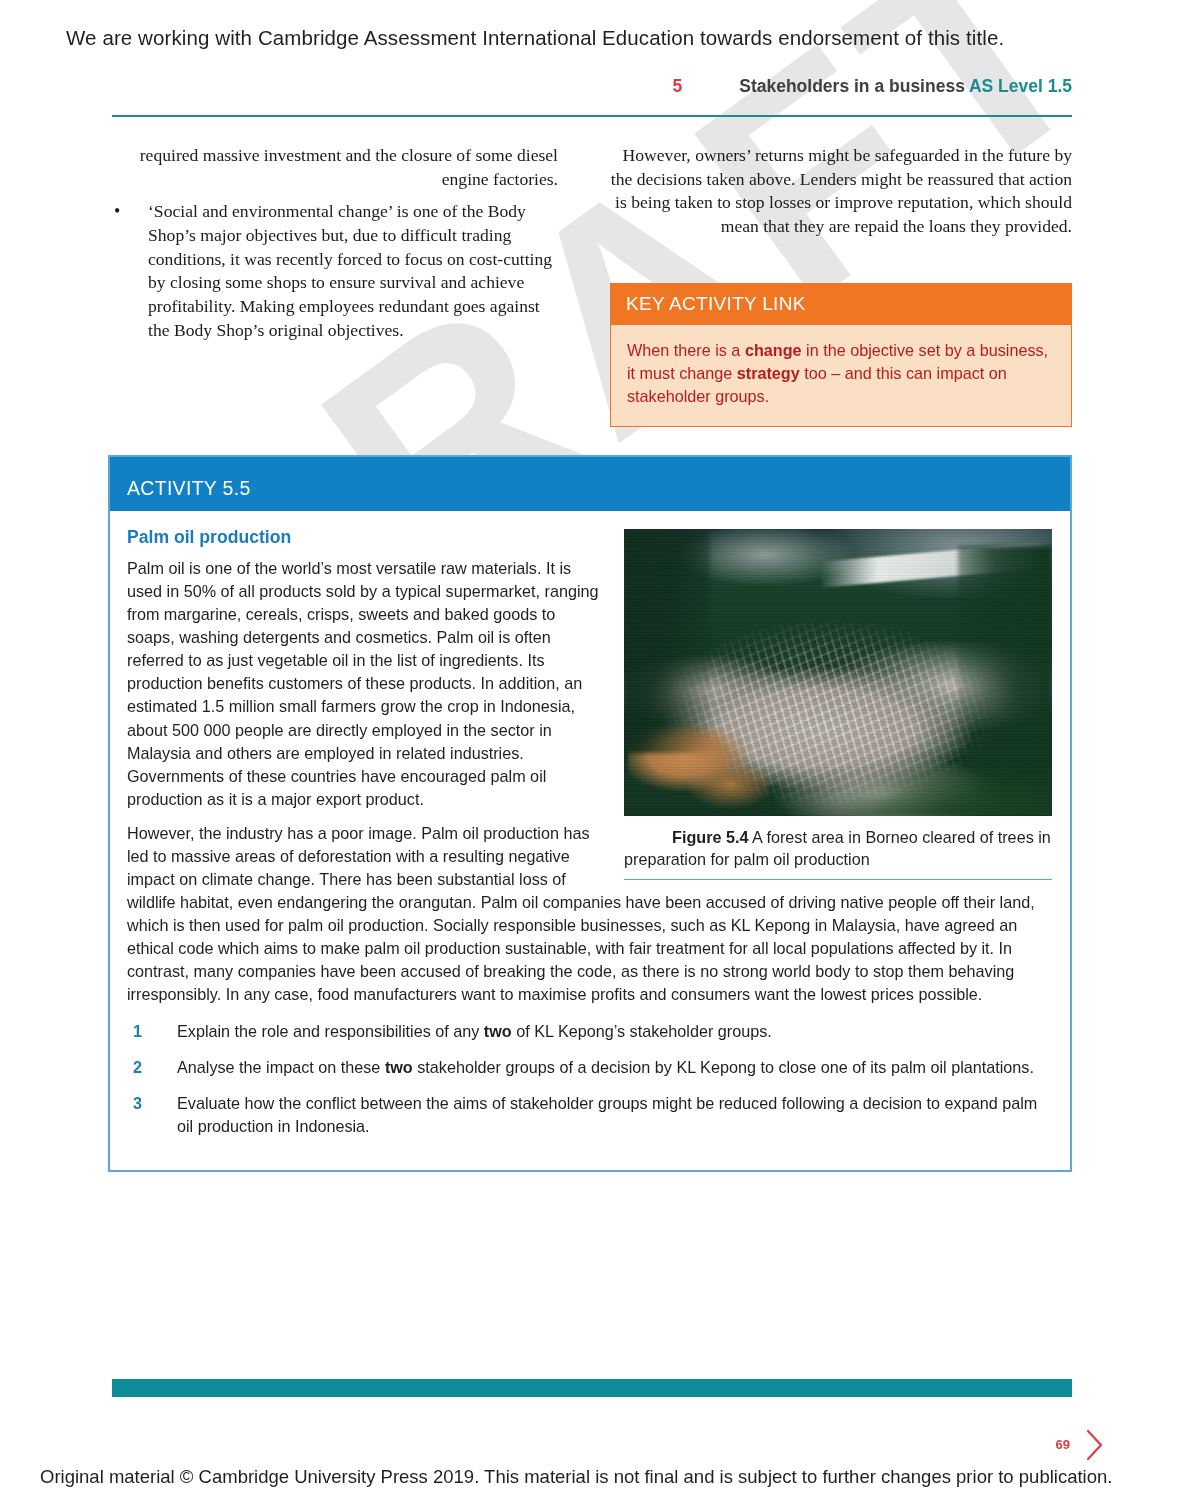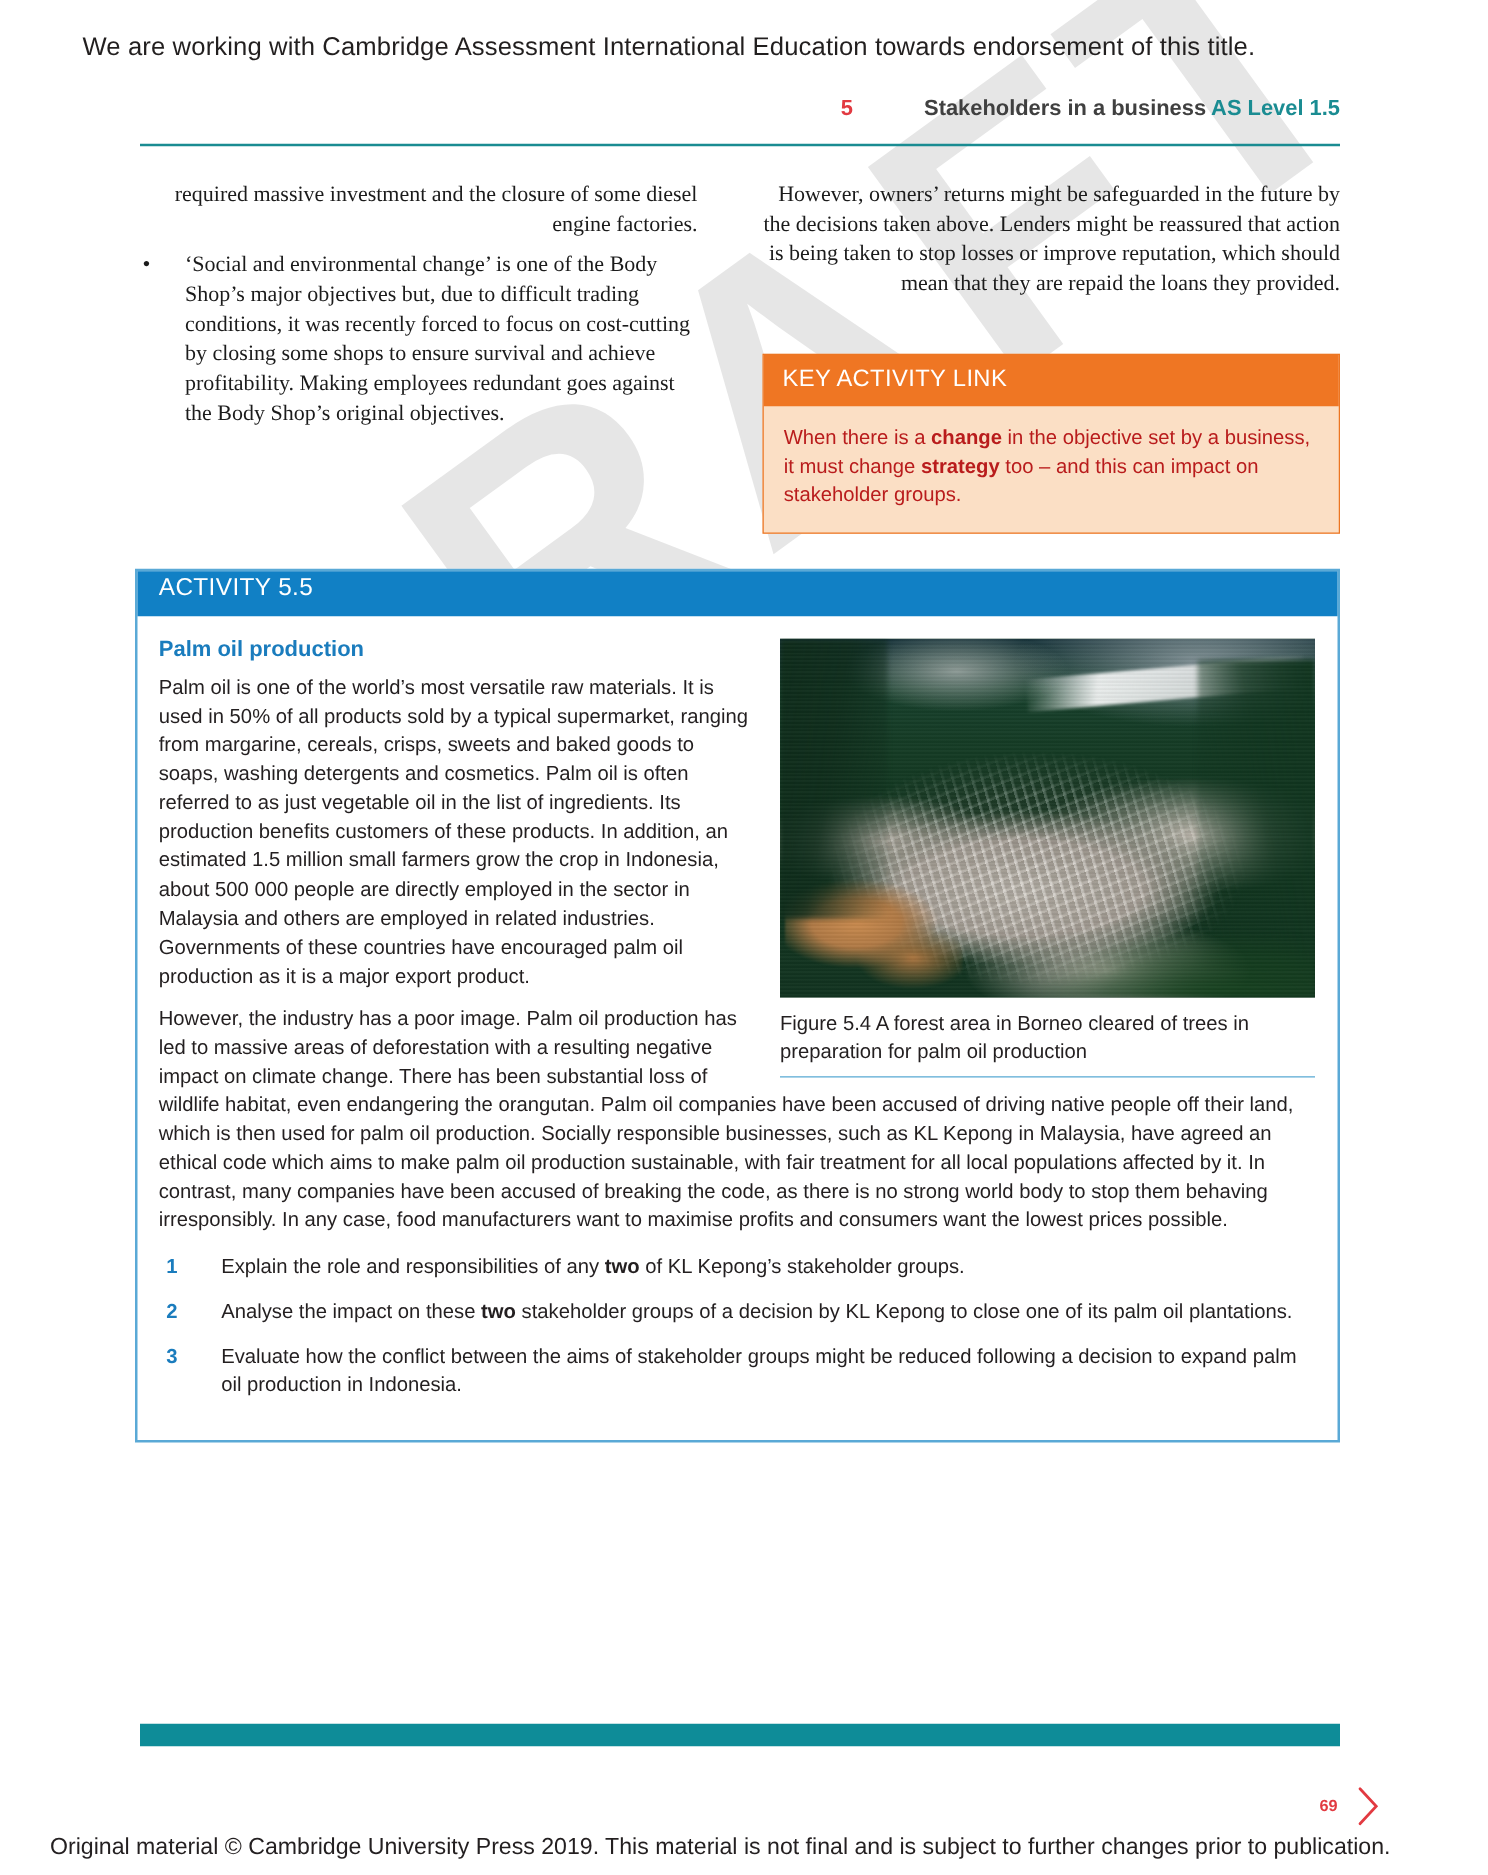--- a/index.html
+++ b/index.html
@@ -134,21 +134,21 @@
     left: 108px; top: 455px;
     width: 964px;
     z-index: 10;
     border: 2px solid #5aa9d6;
     background: #ffffff;
   }
   #activity .act-head {
     background: #1180c5;
     color: #ffffff;
     font-size: 19.5px;
-    padding: 2px 0 11px 17px;
+    padding: 20px 0 11px 17px;
     letter-spacing: 0.3px;
   }
   #activity .act-body {
     padding: 16px 18px 20px 17px;
     position: relative;
   }
   .act-sub {
     color: #1a7cbd;
     font-weight: 700;
     font-size: 17.6px;
@@ -234,21 +234,21 @@
     background-image:
       repeating-linear-gradient(0deg, rgba(0,0,0,0.06) 0px, rgba(0,0,0,0.06) 1px, rgba(255,255,255,0.04) 2px, rgba(255,255,255,0.04) 3px);
     opacity: 0.7;
   }
   .fig-cap {
     font-size: 16.2px;
     line-height: 1.38;
     color: #231f20;
     padding-top: 10px;
   }
-  .fig-cap b { font-weight: 400; }
+  .fig-cap b { font-weight: 700; margin-left: 48px; }
   .fig-rule {
     margin-top: 8px;
     height: 1.5px;
     background: #58a9d4;
     width: 100%;
   }
 
   .act-para {
     font-size: 16.2px;
     line-height: 1.425;

